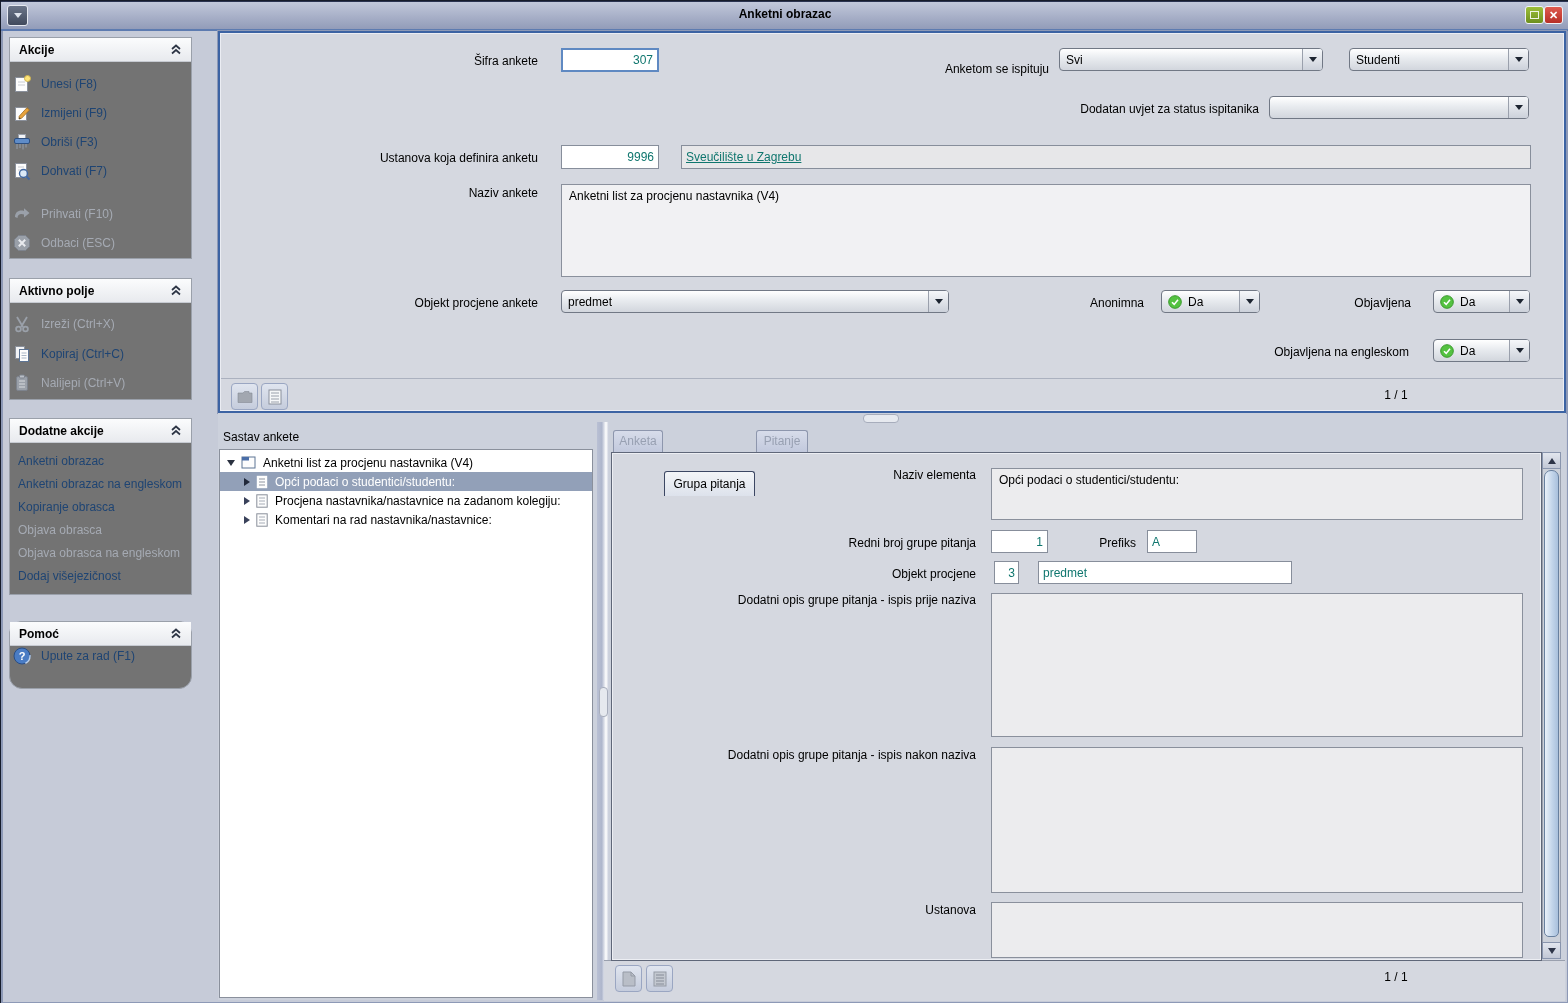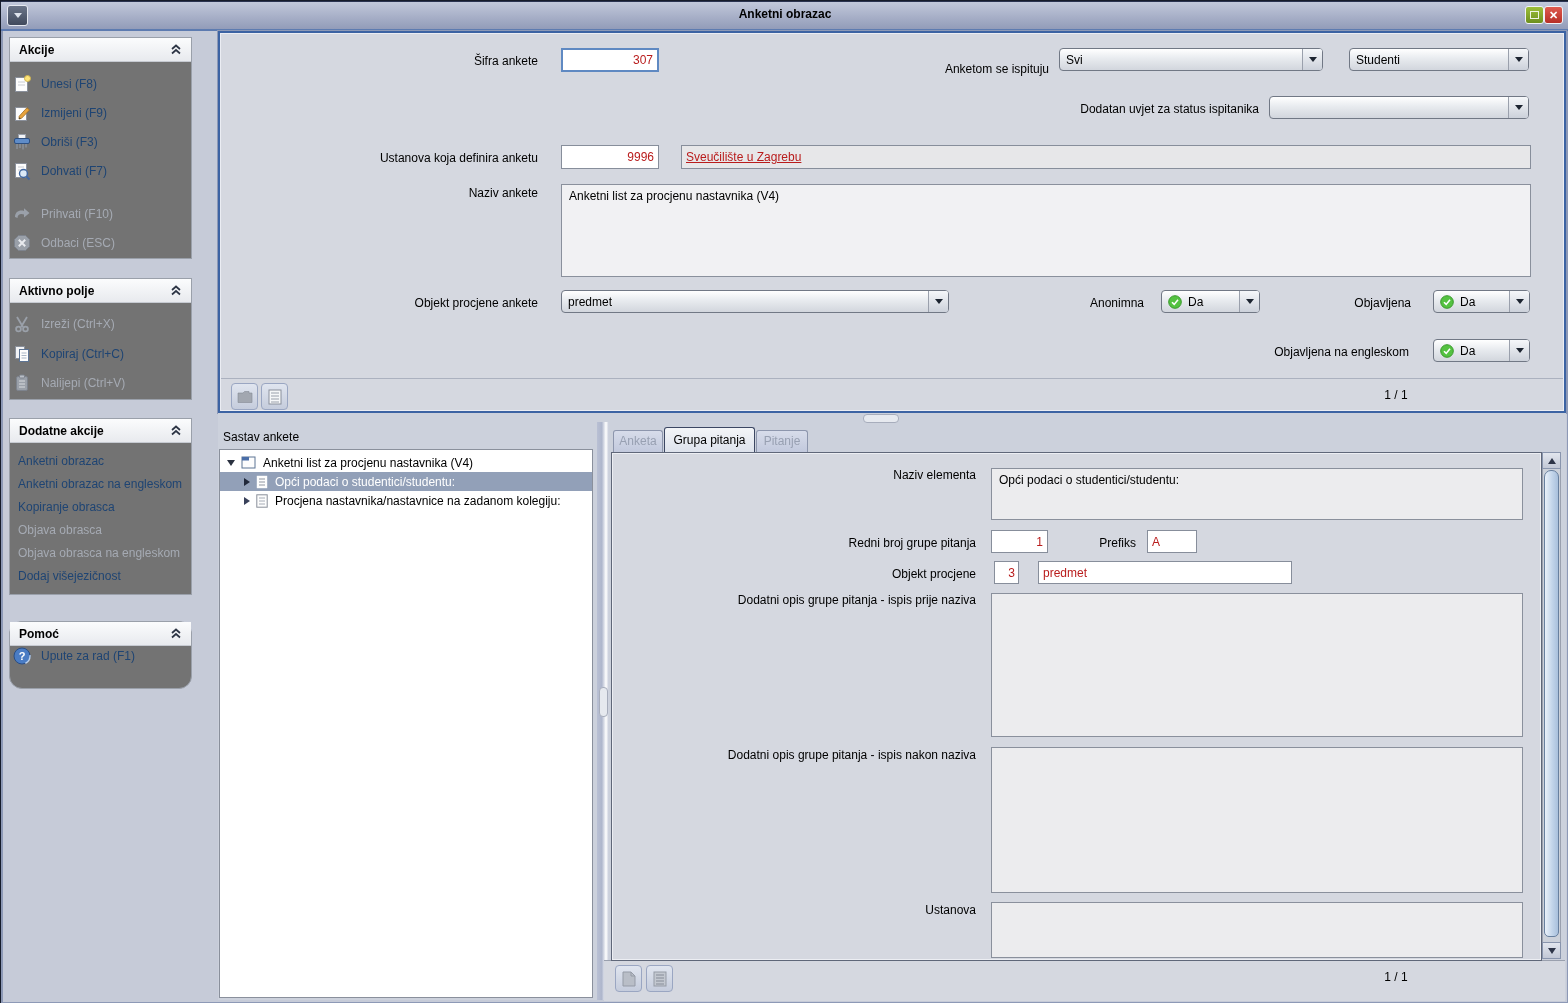--- a/index.html
+++ b/index.html
@@ -23,21 +23,21 @@
   .sb-head{height:23px;display:flex;align-items:center;justify-content:space-between;padding:0 9px;font-weight:bold;
            background:linear-gradient(#fbfcfd,#e8eaee);border-bottom:1px solid #c6cad1;}
   .sb-item{position:absolute;left:11px;right:4px;height:26px;display:flex;align-items:center;gap:9px;color:#1e4473;cursor:pointer;white-space:nowrap;}
   .sb-item.dis{color:#a5aab3;}
   .sb-link{position:absolute;left:17px;height:18px;line-height:18px;color:#1e4473;cursor:pointer;white-space:nowrap;}
   .sb-link.dis{color:#a5aab3;}
   .chev{display:block;}
   
   .lab{position:absolute;text-align:right;line-height:16px;white-space:nowrap;}
   .field{position:absolute;background:#fff;border:1px solid #878e9b;font:12px "Liberation Sans",sans-serif;
-         padding:0 4px;box-sizing:border-box;outline:none;color:#b91c1c;}
+         padding:0 4px;box-sizing:border-box;outline:none;color:#0f766e;}
   .field.num{text-align:right;}
   .field.focus{border:2px solid #5f89c2;}
   .field.grey{background:#e7e7e9;text-decoration:underline;}
   .tarea{position:absolute;background:#ececee;border:1px solid #8a909c;font:12px "Liberation Sans",sans-serif;
          padding:4px 7px;box-sizing:border-box;resize:none;outline:none;color:#000;}
   .tarea.white{background:#f1f1f3;}
   .dd{position:absolute;box-sizing:border-box;border:1px solid #717885;border-radius:4px;height:23px;
       background:linear-gradient(#ffffff,#e8ebef 45%,#d2d6dd);display:flex;align-items:center;cursor:pointer;}
   .dd .txt{flex:1;padding:0 6px;white-space:nowrap;overflow:hidden;display:flex;align-items:center;gap:6px;}
   .dd .btn{width:19px;align-self:stretch;display:flex;align-items:center;justify-content:center;
@@ -51,21 +51,21 @@
   .tree-box{position:absolute;left:218px;top:448px;width:374px;height:549px;background:#fff;border:1px solid #8a909c;box-sizing:border-box;}
   .tree-row{position:absolute;left:219px;width:372px;height:19px;display:flex;align-items:center;cursor:pointer;}
   .tree-row.sel{background:#92a0b8;color:#fff;}
   .exp-down{width:0;height:0;border-left:4px solid transparent;border-right:4px solid transparent;border-top:6px solid #2a3140;margin-left:7px;}
   .exp-right{width:0;height:0;border-top:4px solid transparent;border-bottom:4px solid transparent;border-left:6px solid #39415a;margin-left:24px;}
   .tree-row .ticon{margin-left:6px;}
   .tree-row .tlabel{margin-left:7px;white-space:nowrap;}
   
   .tab{position:absolute;box-sizing:border-box;border:1px solid #8d96ad;border-bottom:none;border-radius:3px 3px 0 0;
        background:linear-gradient(#d7dcea,#c2c9dd);color:#98a0b2;text-align:center;line-height:21px;cursor:pointer;}
-  .tab.active{background:linear-gradient(#f3f5f8,#dde2ec);color:#000;border:1px solid #3c4763;border-bottom:none;line-height:24px;z-index:3;}
+  .tab.active{background:linear-gradient(#f3f5f8,#dde2ec);color:#000;border:1px solid #3c4763;border-bottom:none;line-height:24px;z-index:3;margin-top:44px;}
   .content-box{position:absolute;left:610px;top:451px;width:929px;height:507px;background:#d5d8e0;
                border:1px solid #5f6779;box-shadow:inset 0 0 0 1px #eceef3;z-index:2;}
   
   .sbar{position:absolute;left:1541px;top:451px;width:19px;height:507px;background:#ccd1da;border:1px solid #9aa0ae;box-sizing:border-box;}
   .sbar-btn{position:absolute;left:1541px;width:19px;height:17px;border:1px solid #8995ad;box-sizing:border-box;
             background:linear-gradient(#e2e6ee,#c2c8d6);display:flex;align-items:center;justify-content:center;cursor:pointer;}
   .sbar-thumb{position:absolute;left:1543px;width:15px;border:1px solid #68809f;border-radius:7px 7px 5px 5px;box-sizing:border-box;
               background:linear-gradient(90deg,#eaf1fa,#c3d5ea 55%,#a9c0dc);cursor:pointer;}
   .tri-up{width:0;height:0;border-left:4px solid transparent;border-right:4px solid transparent;border-bottom:6px solid #2e3548;}
   .tri-dn{width:0;height:0;border-left:4px solid transparent;border-right:4px solid transparent;border-top:6px solid #2e3548;}
@@ -359,20 +359,32 @@
     <svg class="ticon" width="12" height="14" viewBox="0 0 12 14">
       <rect x="0.8" y="0.8" width="10.4" height="12.4" fill="#fdfdfd" stroke="#8a909b"></rect>
       <g stroke="#a6acb6">
           <line x1="3" y1="4" x2="9" y2="4"></line>
           <line x1="3" y1="7" x2="9" y2="7"></line>
           <line x1="3" y1="10" x2="9" y2="10"></line>
         </g>
     </svg>
     <span class="tlabel">Procjena nastavnika/nastavnice na zadanom kolegiju:</span>
   </div>
+  <div class="tree-row" style="top:509px;">
+    <span class="exp-right"></span>
+    <svg class="ticon" width="12" height="14" viewBox="0 0 12 14">
+      <rect x="0.8" y="0.8" width="10.4" height="12.4" fill="#fdfdfd" stroke="#8a909b"></rect>
+      <g stroke="#a6acb6">
+          <line x1="3" y1="4" x2="9" y2="4"></line>
+          <line x1="3" y1="7" x2="9" y2="7"></line>
+          <line x1="3" y1="10" x2="9" y2="10"></line>
+        </g>
+    </svg>
+    <span class="tlabel">Komentari na rad nastavnika/nastavnice:</span>
+  </div>
 
   <div class="tab" style="left:612px;top:429px;width:50px;height:22px;">Anketa</div>
   <div class="tab active" style="left:663px;top:426px;width:91px;height:25px;">Grupa pitanja</div>
   <div class="tab" style="left:755px;top:429px;width:52px;height:22px;">Pitanje</div>
 
   <div class="content-box"></div>
 
   <div class="lab" style="left:775px;top:466px;width:200px;z-index:4;">Naziv elementa</div>
   <textarea class="tarea" style="left: 990px; top: 467px; width: 532px; height: 52px; z-index: 4;">Opći podaci o studentici/studentu:</textarea>
 

